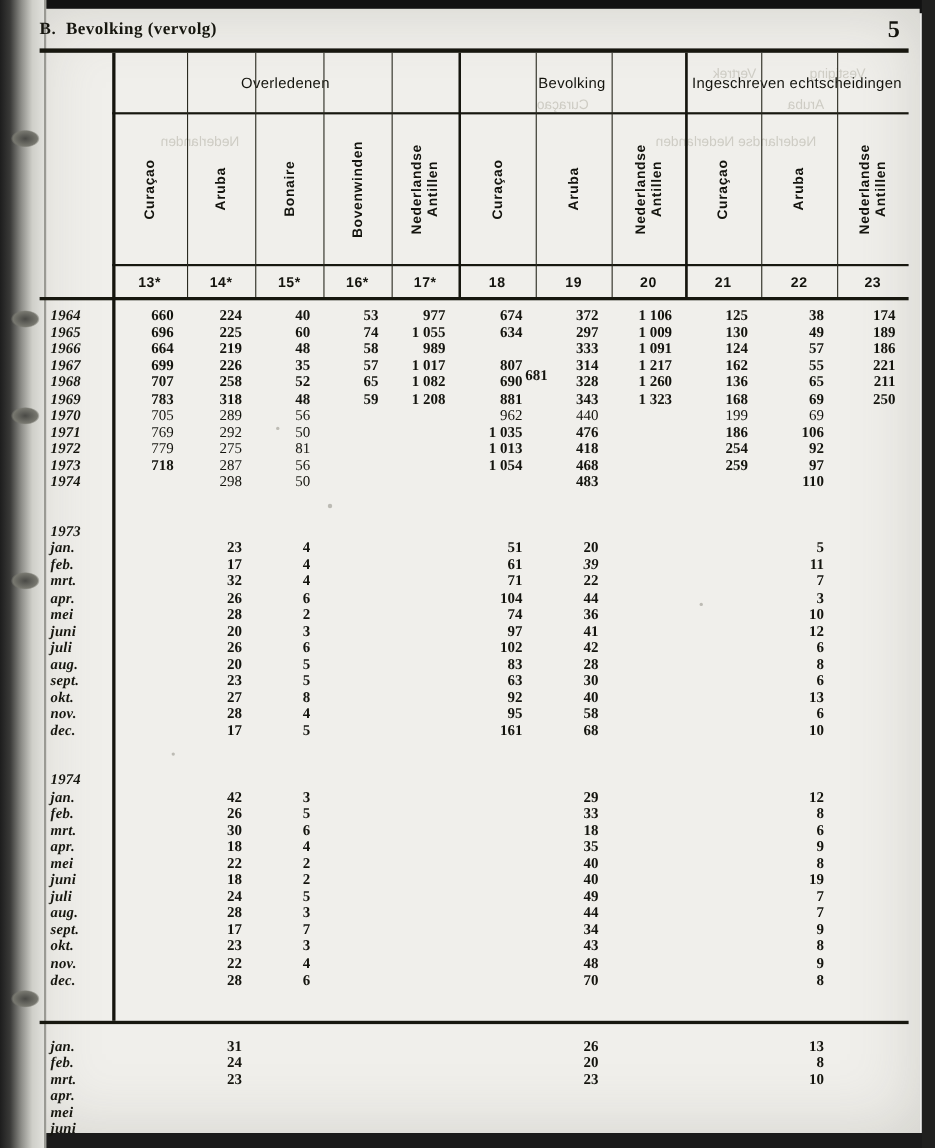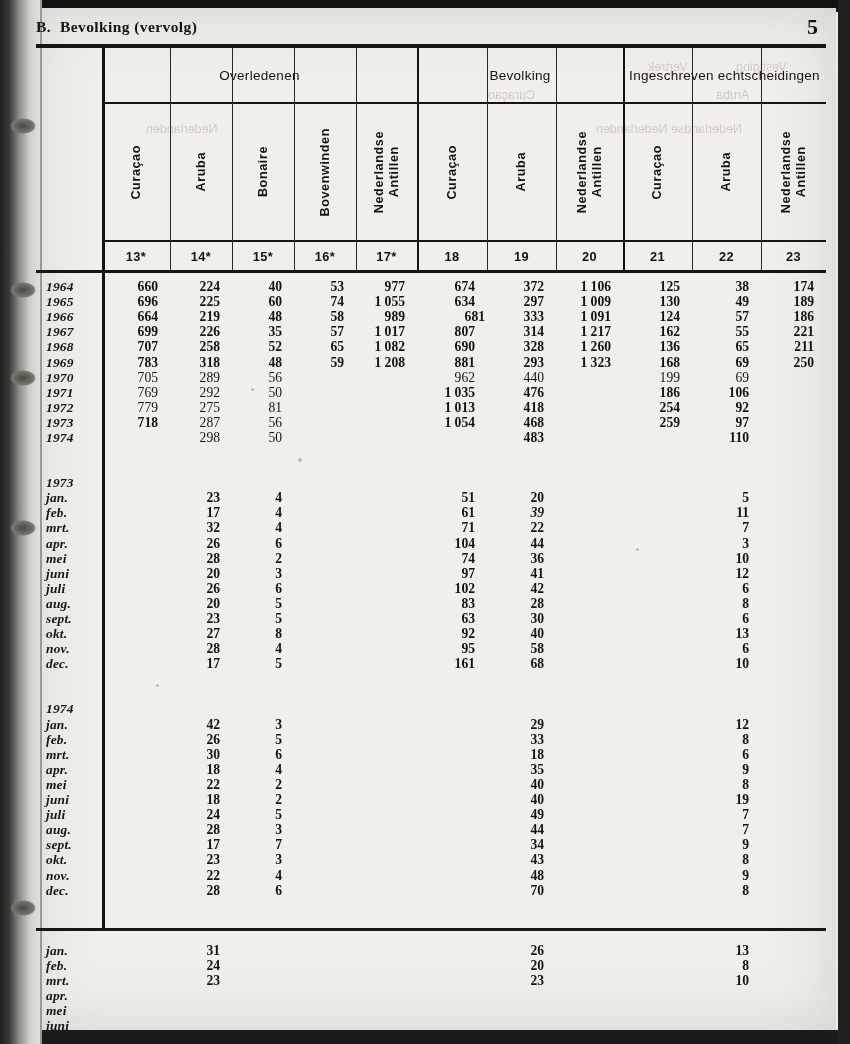--- a/index.html
+++ b/index.html
@@ -254,21 +254,21 @@
           <div class="cell b" style="left: 656px; width: 57px;">49</div>
           <div class="cell b" style="left: 725px; width: 53px;">189</div>
         </div>
         <div class="row" style="top: 36.2px;">
           <div class="rlabel">1966</div>
           <div class="cell b" style="left: 66px; width: 56px;">664</div>
           <div class="cell b" style="left: 134px; width: 50px;">219</div>
           <div class="cell b" style="left: 196px; width: 50px;">48</div>
           <div class="cell b" style="left: 258px; width: 50px;">58</div>
           <div class="cell b" style="left: 320px; width: 49px;">989</div>
-          <div class="cell b" style="left: 391px; width: 58px;">681</div>
+          <div class="cell b" style="left: 404px; width: 58px; margin-top: 24px;">681</div>
           <div class="cell b" style="left: 451px; width: 57px;">333</div>
           <div class="cell b" style="left: 520px; width: 55px;">1 091</div>
           <div class="cell b" style="left: 587px; width: 57px;">124</div>
           <div class="cell b" style="left: 656px; width: 57px;">57</div>
           <div class="cell b" style="left: 725px; width: 53px;">186</div>
         </div>
         <div class="row" style="top: 51.3px;">
           <div class="rlabel">1967</div>
           <div class="cell b" style="left: 66px; width: 56px;">699</div>
           <div class="cell b" style="left: 134px; width: 50px;">226</div>
@@ -297,21 +297,21 @@
           <div class="cell b" style="left: 725px; width: 53px;">211</div>
         </div>
         <div class="row" style="top: 81.5px;">
           <div class="rlabel">1969</div>
           <div class="cell b" style="left: 66px; width: 56px;">783</div>
           <div class="cell b" style="left: 134px; width: 50px;">318</div>
           <div class="cell b" style="left: 196px; width: 50px;">48</div>
           <div class="cell b" style="left: 258px; width: 50px;">59</div>
           <div class="cell b" style="left: 320px; width: 49px; text-align: right;">1 208</div>
           <div class="cell b" style="left: 381px; width: 58px;">881</div>
-          <div class="cell b" style="left: 451px; width: 57px;">293</div>
+          <div class="cell b" style="left: 451px; width: 57px;">343</div>
           <div class="cell b" style="left: 520px; width: 55px;">1 323</div>
           <div class="cell b" style="left: 587px; width: 57px;">168</div>
           <div class="cell b" style="left: 656px; width: 57px;">69</div>
           <div class="cell b" style="left: 725px; width: 53px;">250</div>
         </div>
         <div class="row" style="top: 96.6px;">
           <div class="rlabel">1970</div>
           <div class="cell" style="left: 66px; width: 56px;">705</div>
           <div class="cell" style="left: 134px; width: 50px;">289</div>
           <div class="cell" style="left: 196px; width: 50px;">56</div>

